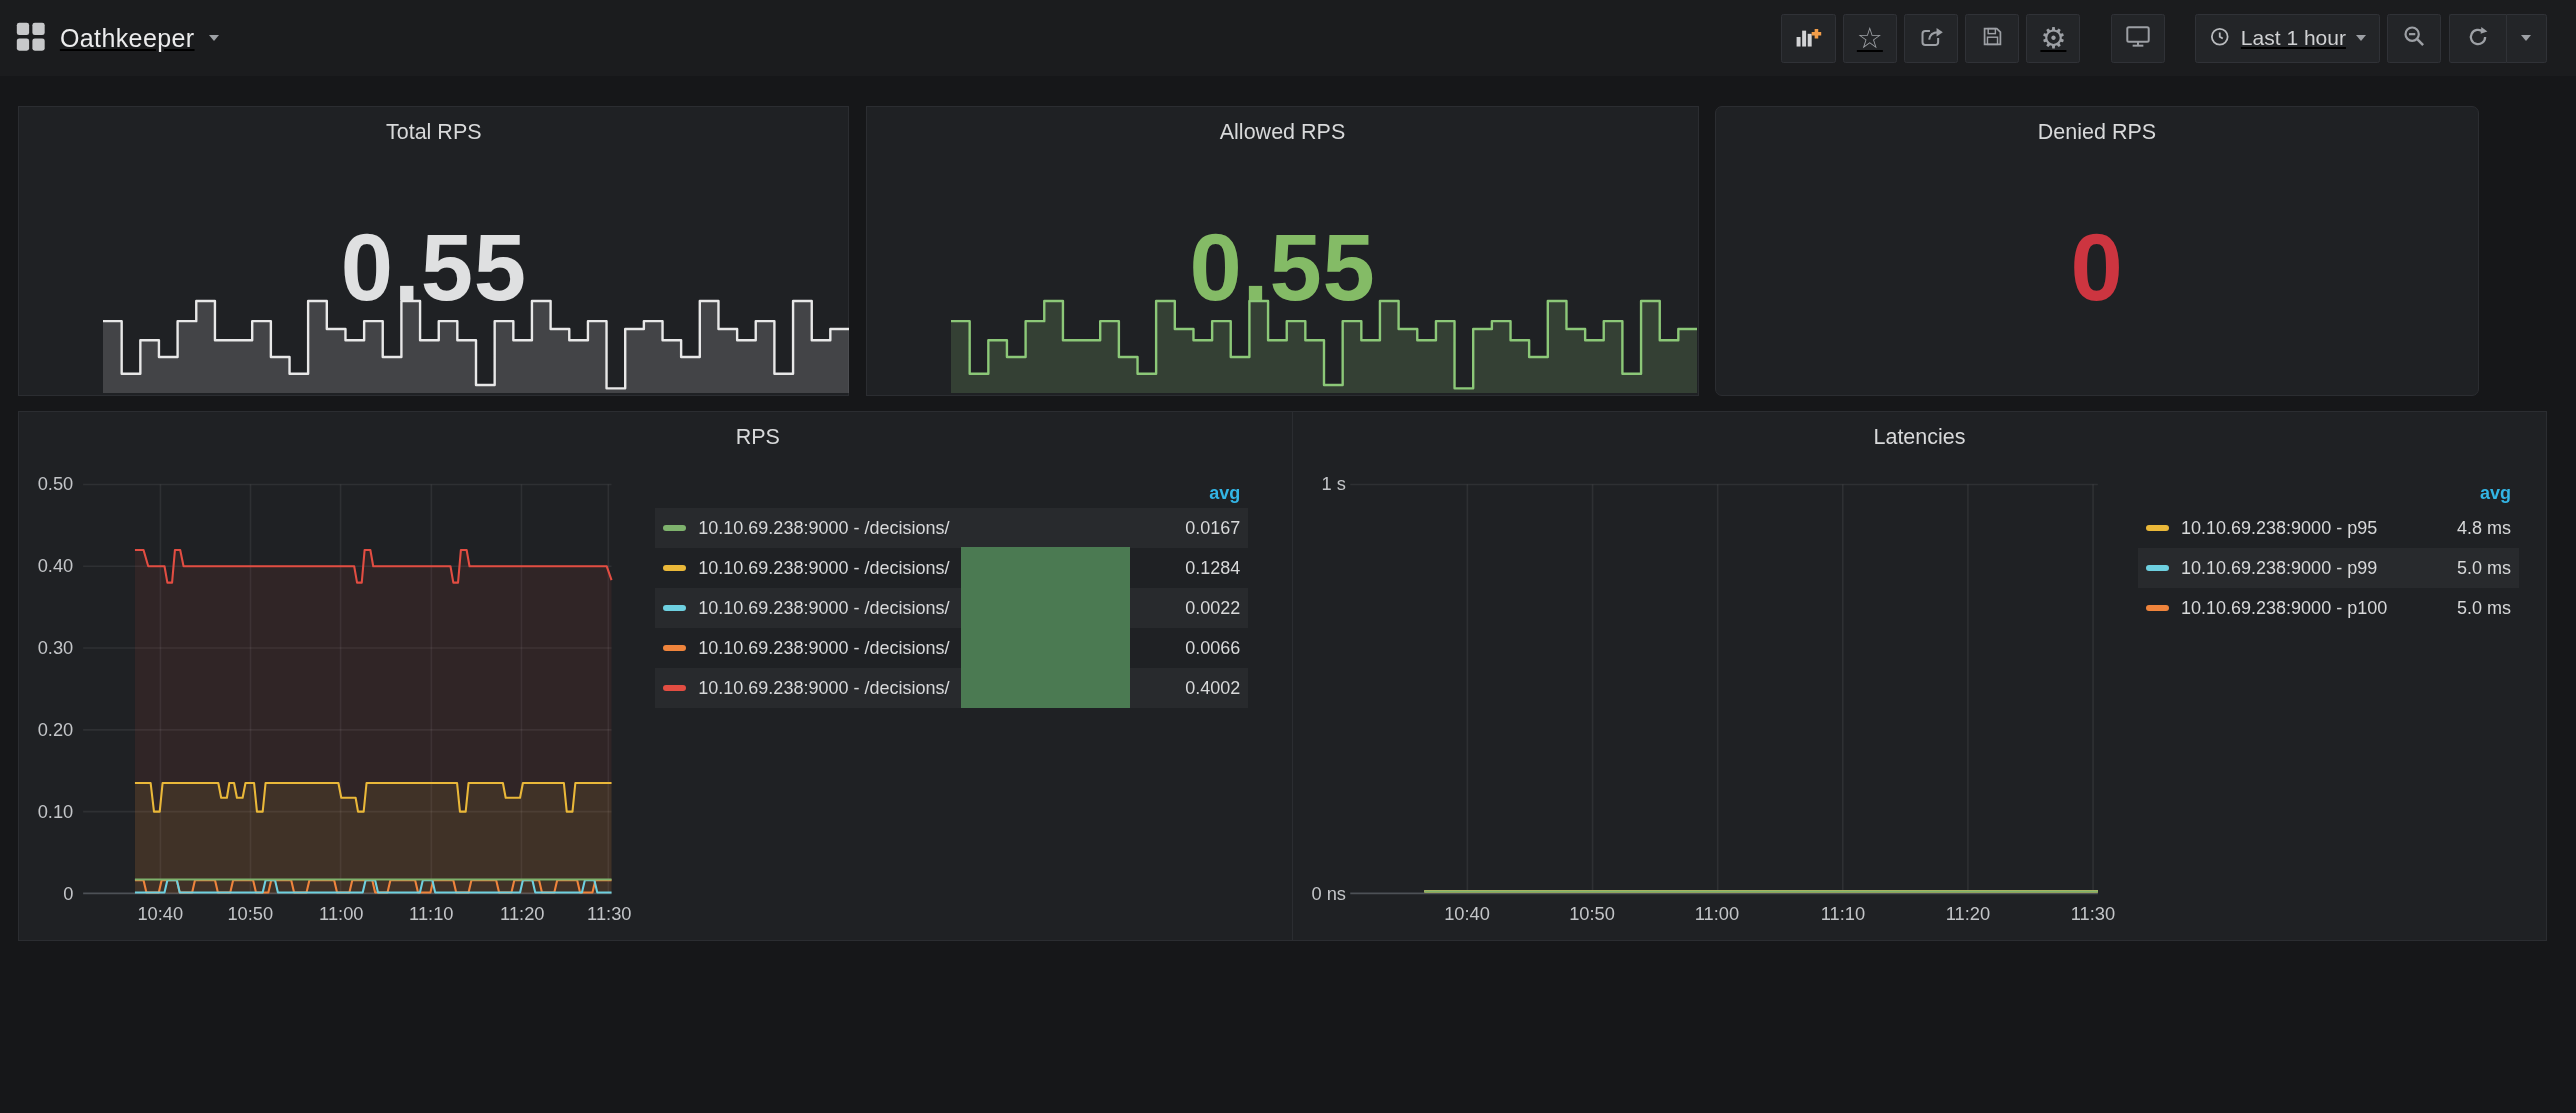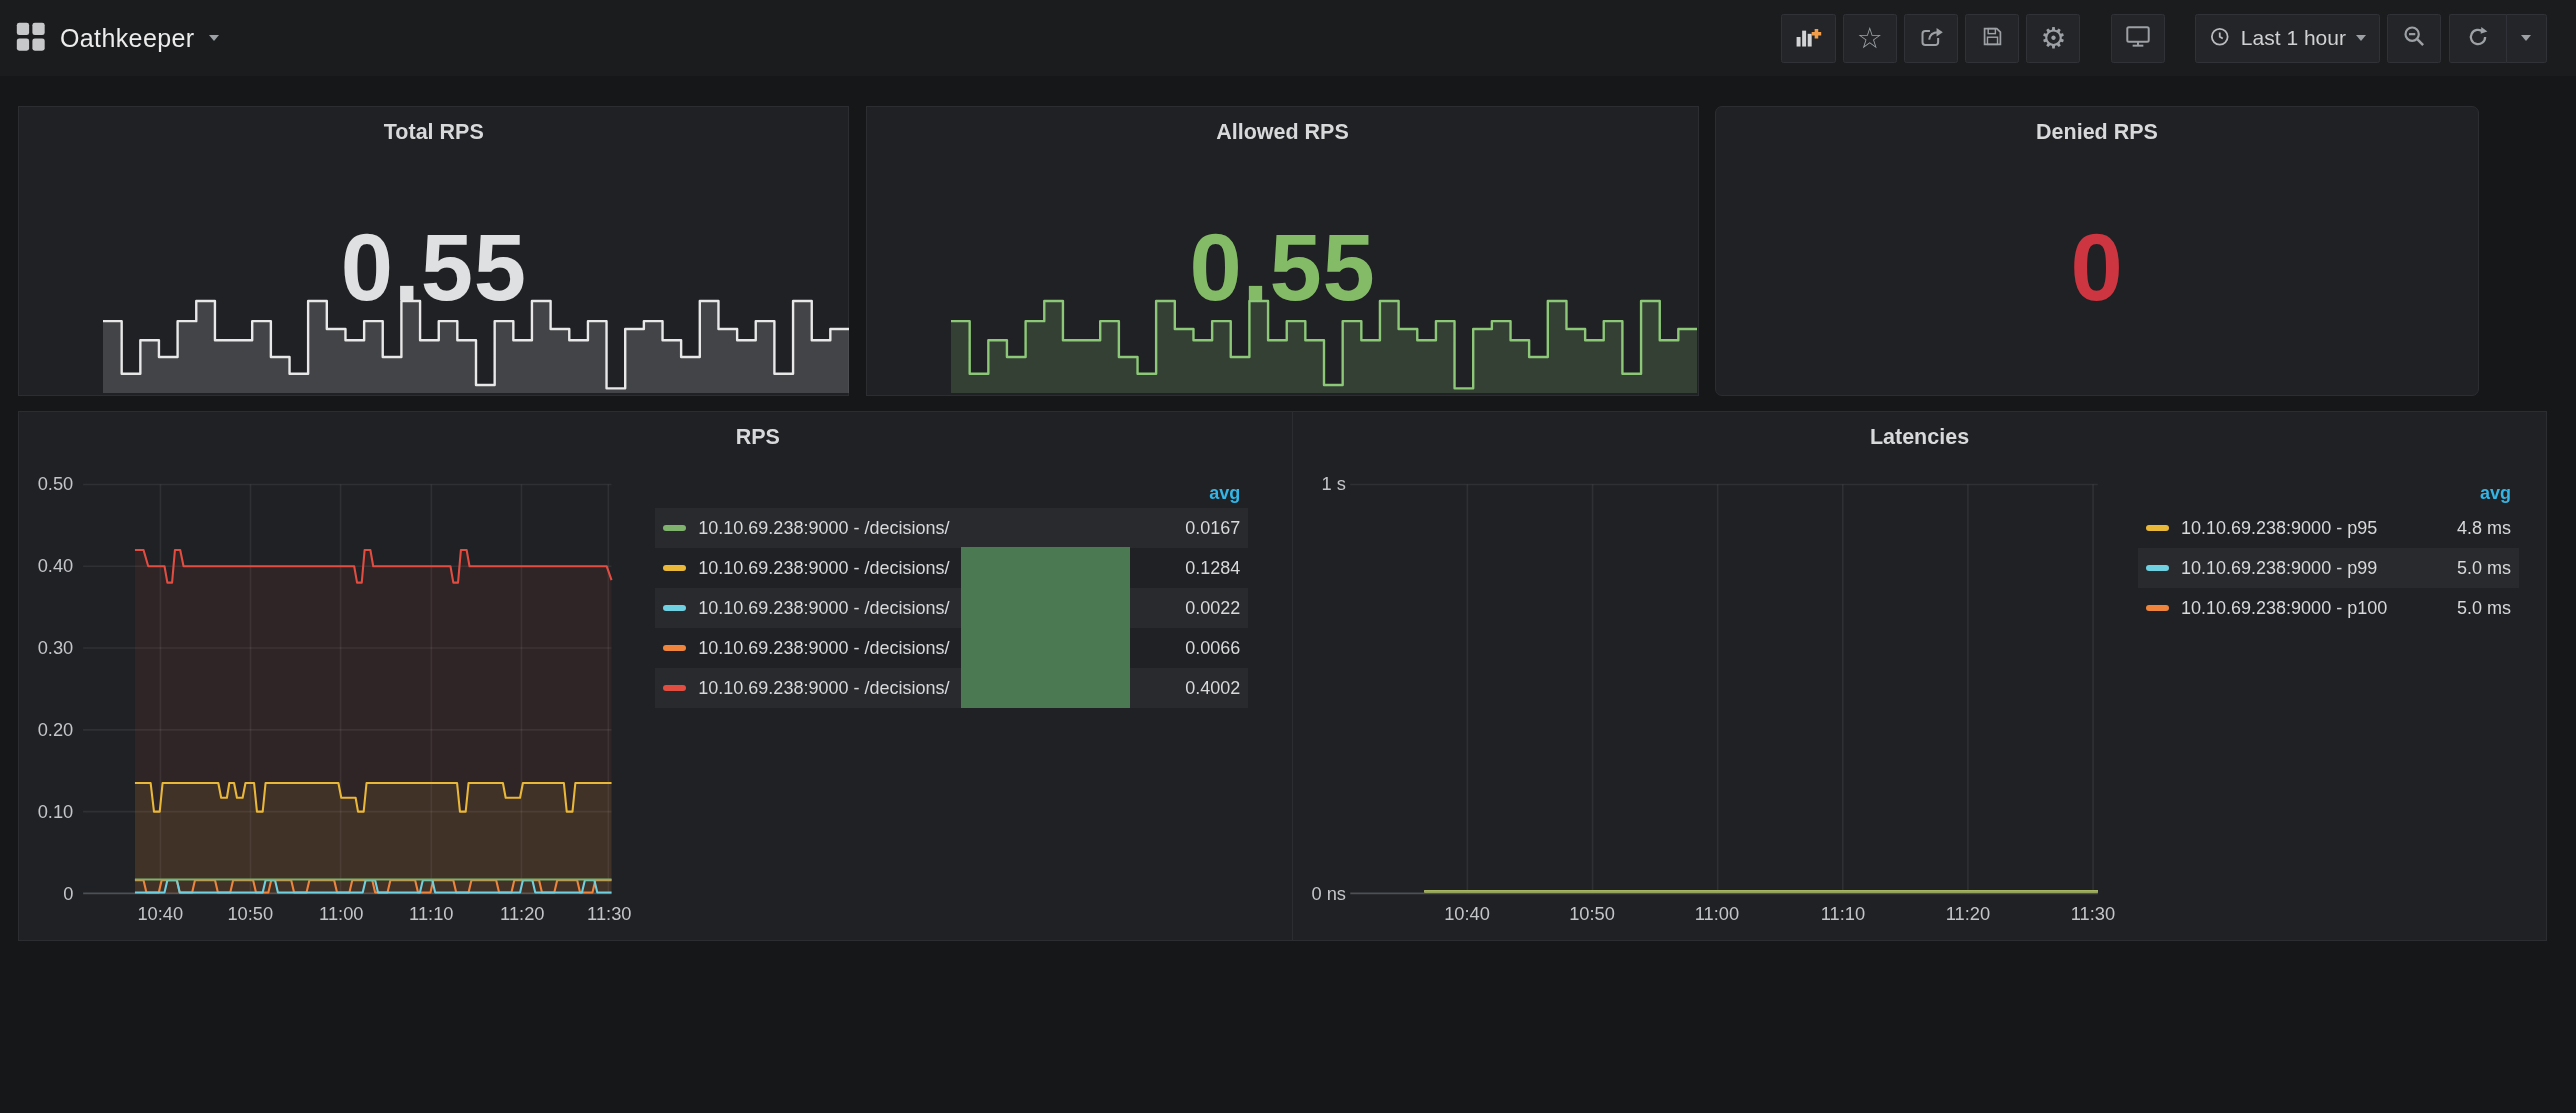--- a/index.html
+++ b/index.html
@@ -1,36 +1,36 @@
 <!DOCTYPE html>
 <html style="font-size:12.8px"><head>
 <meta charset="utf-8">
 <style>
   html,body{margin:0;padding:0;background:#161719;}
   .screen{position:relative;width:2576px;height:1113px;background:#161719;font-family:"Liberation Sans",sans-serif;overflow:hidden;}
 
   
-  .navbar{position:absolute;top:0;left:0;right:0;height:76px;background:#1b1c1e;display:flex;align-items:center;justify-content:space-between;padding:0 29.5px 0 16px;box-sizing:border-box;}
+  .navbar{position:absolute;top:0;left:0;right:0;height:76px;background:#1b1c1e;display:flex;align-items:center;justify-content:space-between;padding:0 29.5px 0 16px;box-sizing:border-box;text-decoration:underline;}
   .nav-left{display:flex;align-items:center;gap:16px;}
   .dash-picker{display:flex;align-items:center;gap:14.4px;background:none;border:none;cursor:pointer;padding:0;}
   .dash-title{color:#ececed;font-size:25px;font-weight:500;letter-spacing:0.4px;}
   .nav-right{display:flex;align-items:center;gap:7.2px;}
   .btn{height:49px;min-width:54px;padding:0 12.8px;background:#232528;border:0.8px solid #303237;border-radius:2.4px;display:flex;align-items:center;justify-content:center;gap:10.4px;color:#9da0a5;cursor:pointer;box-sizing:border-box;}
   .btn .uni{font-size:29px;line-height:1;color:#9da0a5;}
   .nav-gap{width:16px;}
   .time-label{color:#d0d1d3;font-size:21px;white-space:nowrap;}
   .caret{width:0;height:0;border-left:6.4px solid transparent;border-right:6.4px solid transparent;border-top:8px solid #9da0a5;display:inline-block;}
   .caret.small{border-left-width:5.6px;border-right-width:5.6px;border-top-width:6.4px;}
   .split{display:flex;}
   .split .btn:first-child{border-top-right-radius:0;border-bottom-right-radius:0;border-right:none;min-width:57px;}
   .split .btn:last-child{border-top-left-radius:0;border-bottom-left-radius:0;min-width:41px;padding:0 9.6px;}
 
   
   .panel{position:absolute;background:#1f2124;border:0.8px solid #2b2d31;box-sizing:border-box;}
-  .panel-title{position:absolute;top:12.8px;left:0;right:0;margin:0;text-align:center;color:#d8d9da;font-size:21.5px;font-weight:700;z-index:3;cursor:pointer;}
+  .panel-title{position:absolute;top:12.8px;left:0;right:0;margin:0;text-align:center;color:#d8d9da;font-size:21.5px;font-weight:400;z-index:3;cursor:pointer;}
   #panel-total{left:18.3px;top:106px;width:831px;height:290px;}
   #panel-allowed{left:866px;top:106px;width:833px;height:290px;}
   #panel-denied{left:1715px;top:106px;width:764px;height:290px;border-radius:7px;}
   #panel-rps{left:18.3px;top:411px;width:1479px;height:530px;}
   #panel-lat{left:1292px;top:411px;width:1255px;height:530px;}
 
   .stat-value{position:absolute;left:50%;top:56%;transform:translate(-50%,-50%);font-size:94px;font-weight:700;z-index:2;letter-spacing:0.8px;}
   .spark{position:absolute;left:84px;bottom:2.4px;width:746px;height:120px;z-index:1;}
 
   .chart-svg{position:absolute;left:0;top:0;}

